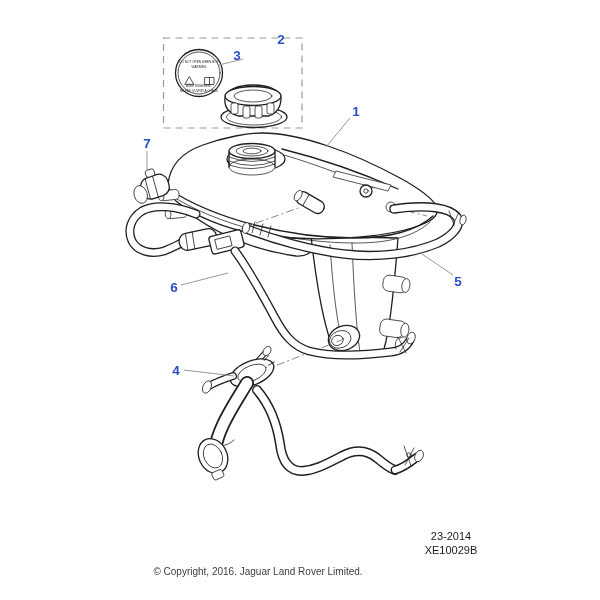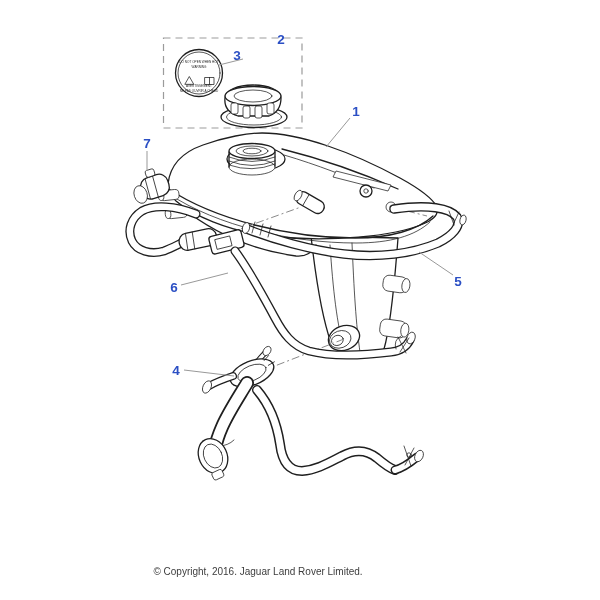--- a/index.html
+++ b/index.html
@@ -222,15 +222,17 @@
     <text class="callout" x="281" y="44">2</text>
     <text class="callout" x="237" y="60">3</text>
     <text class="callout" x="176" y="375">4</text>
     <text class="callout" x="458" y="286">5</text>
     <text class="callout" x="174" y="292">6</text>
     <text class="callout" x="147" y="148">7</text>
   </g>
 </svg>
 
 <div class="codes">
+  <div>23-2014</div>
+  <div>XE10029B</div>
 </div>
 <div class="copyright">© Copyright, 2016. Jaguar Land Rover Limited.</div>
 </div>
 
 </body></html>

